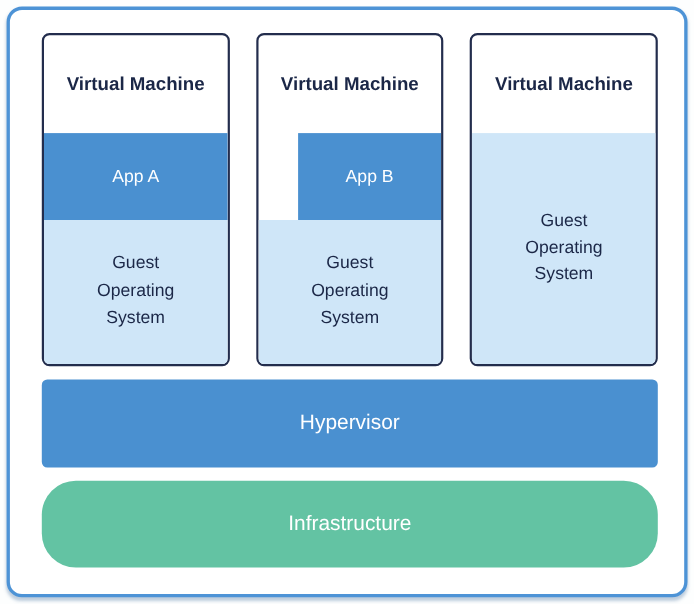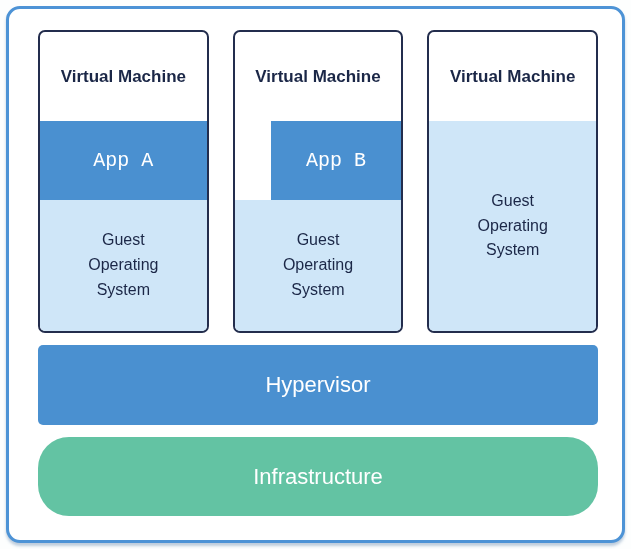--- a/index.html
+++ b/index.html
@@ -48,45 +48,44 @@
     font-size: 17px;
     font-weight: bold;
     color: #1b2747;
   }
   .vm-app {
     height: 79px;
     flex: 0 0 79px;
     display: flex;
     align-items: center;
     justify-content: center;
-    font-size: 20px;
+    font-size: 16px;
     color: #ffffff;
     background: #4a90d0;
-    font-family: Liberation Mono, monospace;
   }
   .vm-os {
     flex: 1;
     background: #cfe6f8;
     color: #1b2747;
     display: flex;
     flex-direction: column;
     align-items: center;
     justify-content: center;
     font-size: 16px;
     line-height: 1.55;
     text-align: center;
   }
   .bar {
     margin-top: 12px;
     border-radius: 5px;
     display: flex;
     align-items: center;
     justify-content: center;
     color: #ffffff;
-    font-size: 22px;
+    font-size: 19px;
   }
   .bar.hypervisor { height: 80px; background: #4a90d0; }
   .bar.infrastructure { height: 79px; background: #63c3a3; border-radius: 31px; }
 </style>
 </head>
 <body>
 
 <div class="card">
 
   <div class="vm-row">

